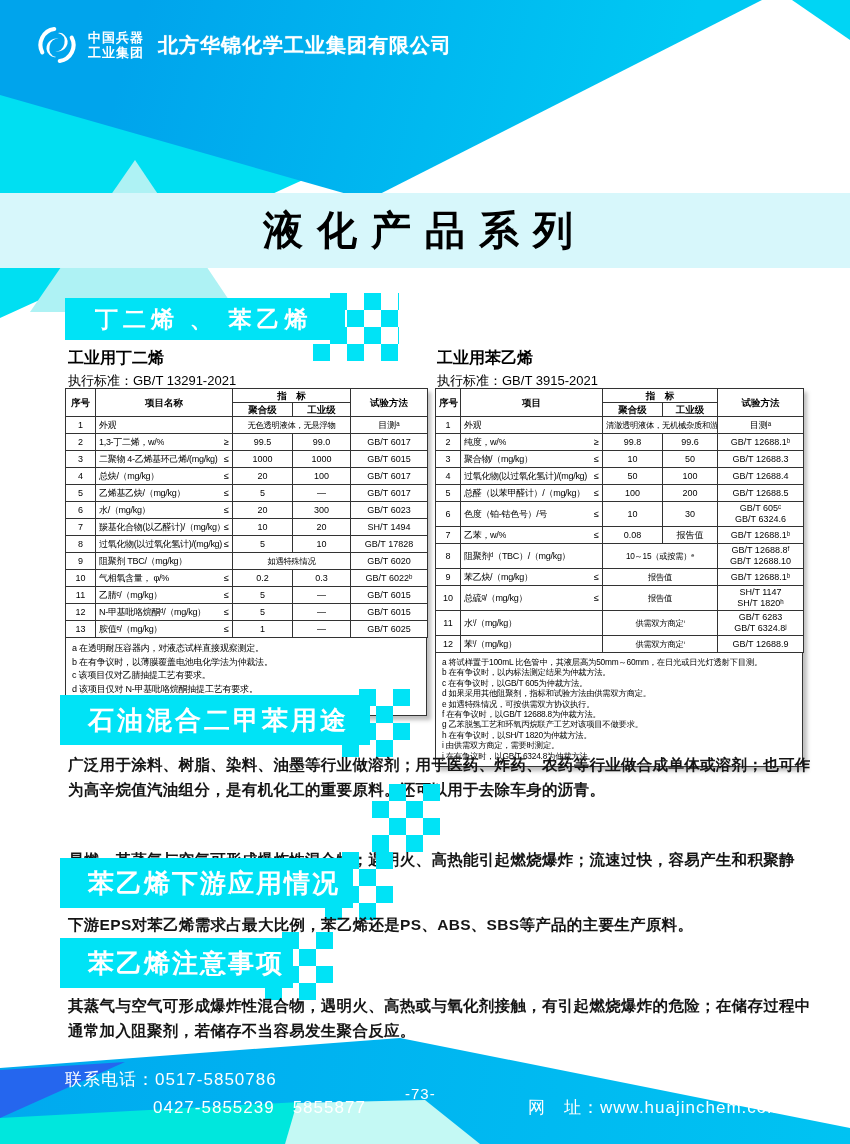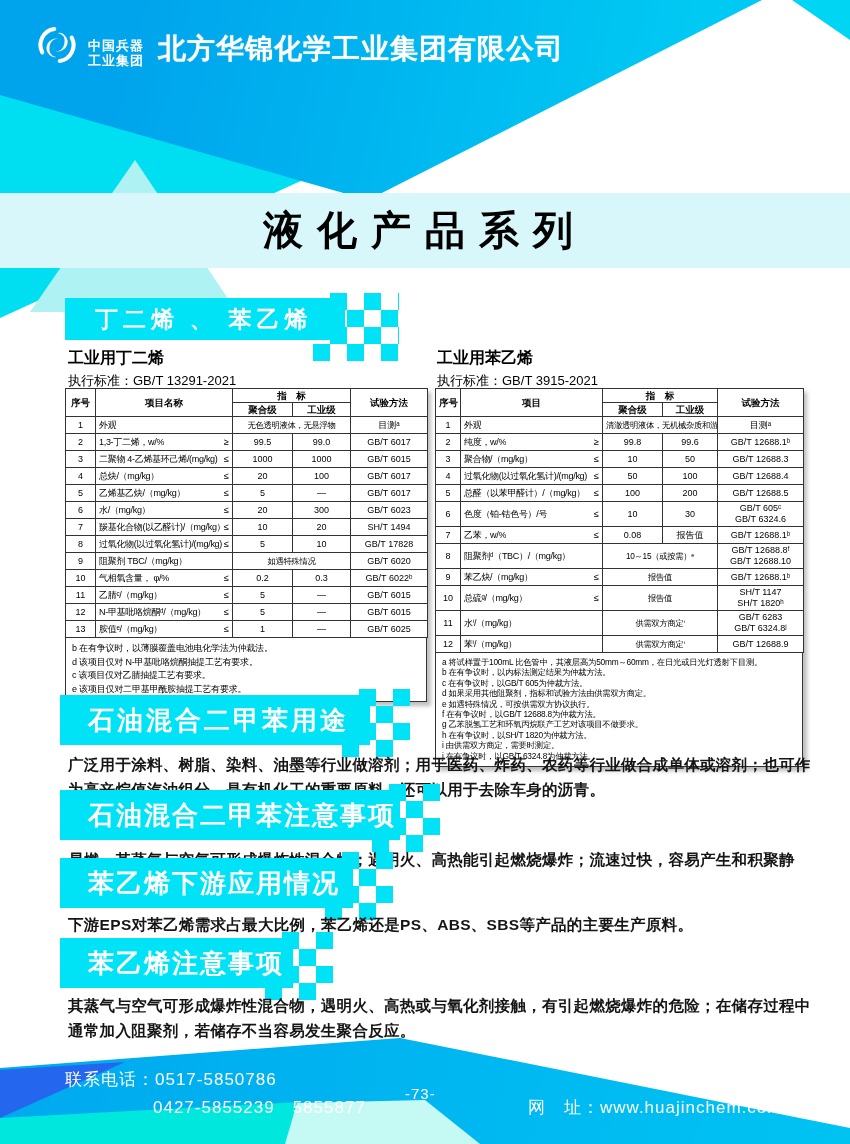--- a/index.html
+++ b/index.html
@@ -21,24 +21,24 @@
   .hdr-azure{left:0;top:0;width:850px;height:320px;
     background:linear-gradient(105deg,#00a4ec 15%,#00c9f3 75%);
     clip-path:polygon(0 0,762px 0,368px 200px,0 95px);}
   .hdr-cyan{left:0;top:0;width:850px;height:320px;background:#00dff2;
     clip-path:polygon(0 88px,430px 122px,0 318px);}
   .hdr-pale{left:0;top:0;width:850px;height:320px;background:var(--pale);
     clip-path:polygon(135px 160px,30px 312px,237px 312px);}
   .hdr-corner{left:0;top:0;width:850px;height:60px;background:#00d5f4;
     clip-path:polygon(792px 0,850px 0,850px 40px);}
 
-  .logo-row{left:34px;top:22px;display:flex;align-items:flex-end;gap:8px;color:#fff;}
+  .logo-row{left:34px;top:22px;display:flex;align-items:center;gap:8px;color:#fff;}
   .logo-row svg{display:block;}
   .logo-cn{font-size:13px;font-weight:bold;line-height:15px;letter-spacing:1px;}
-  .company{font-size:28px;font-weight:bold;letter-spacing:1px;margin-left:6px;
+  .company{font-size:20px;font-weight:bold;letter-spacing:1px;margin-left:6px;
            font-family:"Liberation Sans",sans-serif;text-shadow:0 0 1px rgba(255,255,255,.6);}
 
   
   .banner{left:0;top:193px;width:850px;height:75px;background:var(--banner);
           display:flex;align-items:center;justify-content:center;}
   .banner h1{margin:16px;font-family:"Liberation Serif","DejaVu Serif",serif;
              font-size:40px;font-weight:bold;letter-spacing:14px;color:#000000;}
 
   
   .bar{background:var(--cyan);display:flex;align-items:center;}
@@ -328,23 +328,24 @@
             </td>
             <td>1</td>
             <td>—</td>
             <td>
               <div>GB/T 6025</div>
             </td>
           </tr>
         </tbody>
       </table>
       <div class="footnotes">
+        <div>a 在透明耐压容器内，对液态试样直接观察测定。</div>
         <div>b 在有争议时，以薄膜覆盖电池电化学法为仲裁法。</div>
+        <div>c 该项目仅对乙腈抽提工艺有要求。</div>
         <div>d 该项目仅对 N-甲基吡咯烷酮抽提工艺有要求。</div>
-        <div>c 该项目仅对乙腈抽提工艺有要求。</div>
         <div>e 该项目仅对二甲基甲酰胺抽提工艺有要求。</div>
       </div>
     </div>
   <div class="abs tablewrap fn-small" style="left:435px;top:388px;width:368px;">
       <table class="spec">
         <colgroup>
           <col style="width: 25px;">
           <col style="width: 142px;">
           <col style="width: 60px;">
           <col style="width: 55px;">
@@ -545,23 +546,20 @@
       </div>
     </div>
 
   <div class="abs checker" style="left:342px;top:689px;width:68px;height:68px;"></div>
   <div class="abs bar" style="left:60px;top:695px;width:282px;height:50px;padding-left:28px;">
     <span class="lbl" style="font-size:26px;letter-spacing:3px;">石油混合二甲苯用途</span>
   </div>
   <div class="abs para" style="left:68px;top:752px;width:752px;">广泛用于涂料、树脂、染料、油墨等行业做溶剂；用于医药、炸药、农药等行业做合成单体或溶剂；也可作为高辛烷值汽油组分，是有机化工的重要原料。还可以用于去除车身的沥青。</div>
 
   <div class="abs checker" style="left:372px;top:784px;width:68px;height:68px;"></div>
-  <div class="abs bar" style="left:60px;top:790px;width:312px;height:50px;padding-left:28px;">
-    <span class="lbl" style="font-size:26px;letter-spacing:2px;">石油混合二甲苯注意事项</span>
-  </div>
   <div class="abs para" style="left:68px;top:847px;width:752px;">易燃，其蒸气与空气可形成爆炸性混合物；遇明火、高热能引起燃烧爆炸；流速过快，容易产生和积聚静电。</div>
 
   <div class="abs checker" style="left:325px;top:852px;width:68px;height:68px;"></div>
   <div class="abs bar" style="left:60px;top:858px;width:265px;height:50px;padding-left:28px;">
     <span class="lbl" style="font-size:26px;letter-spacing:2px;">苯乙烯下游应用情况</span>
   </div>
   <div class="abs para" style="left:68px;top:912px;width:752px;">下游EPS对苯乙烯需求占最大比例，苯乙烯还是PS、ABS、SBS等产品的主要生产原料。</div>
 
   <div class="abs checker" style="left:265px;top:932px;width:68px;height:68px;"></div>
   <div class="abs bar" style="left:60px;top:938px;width:205px;height:50px;padding-left:28px;">

